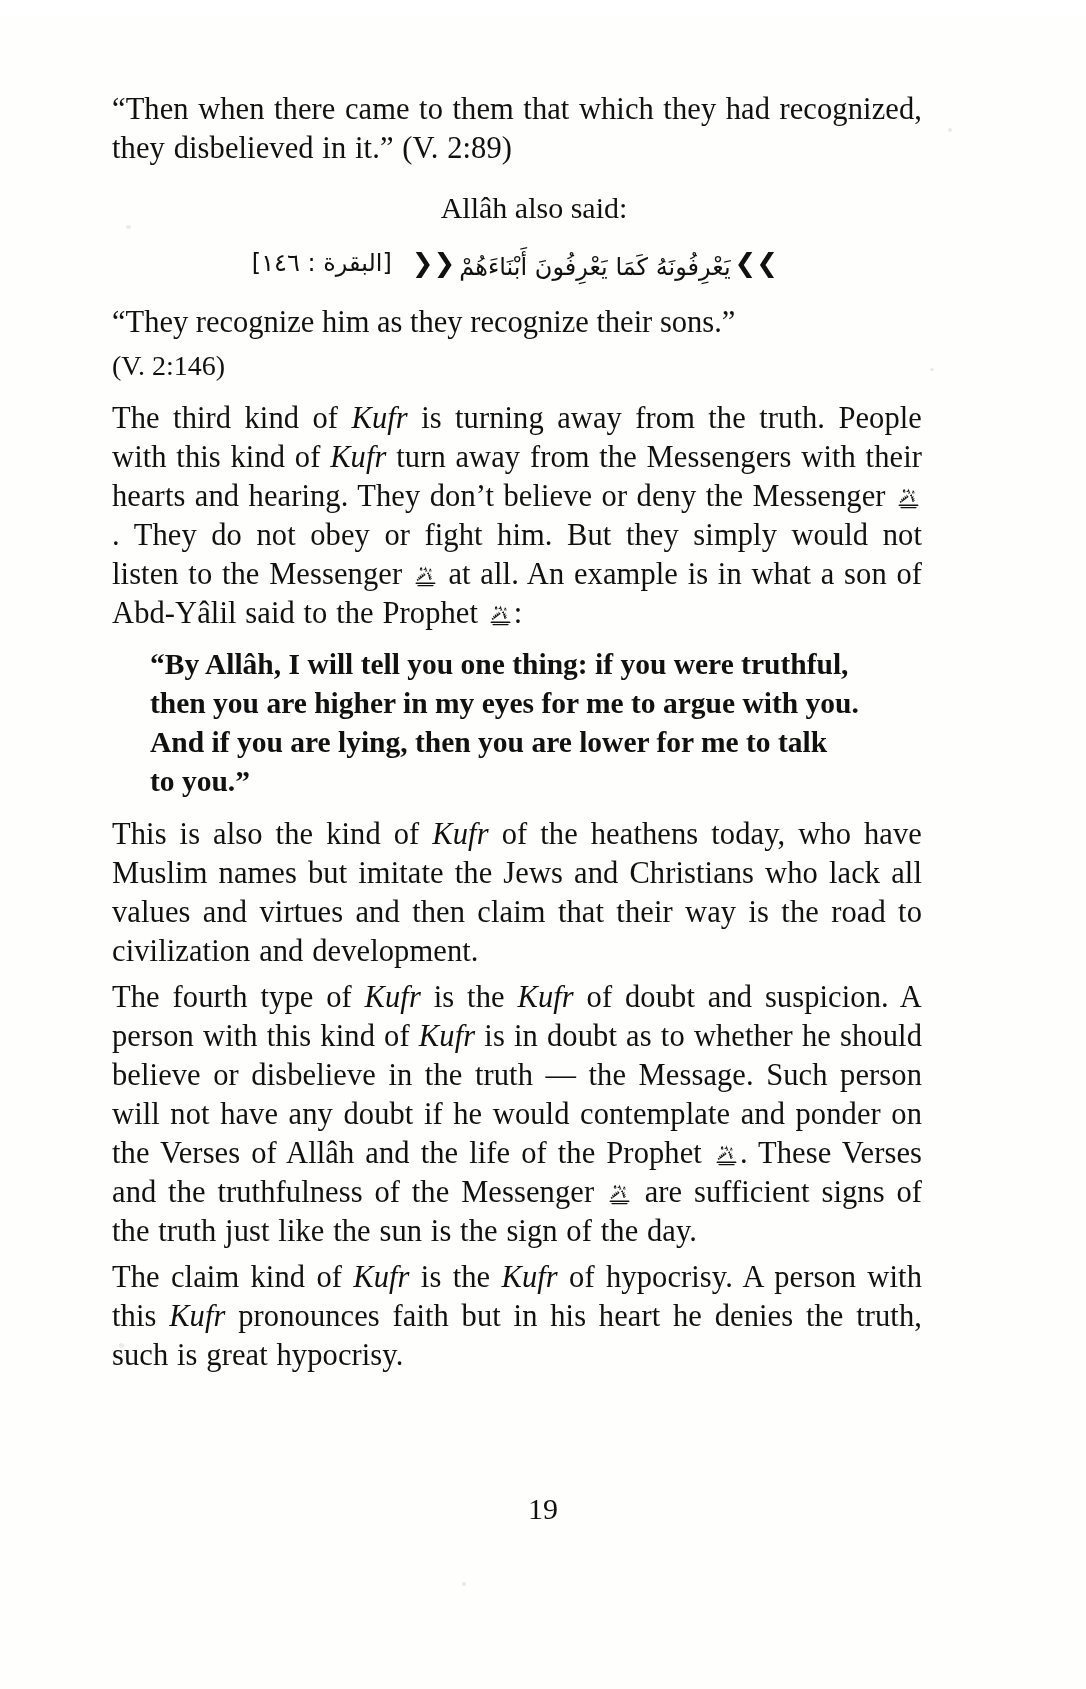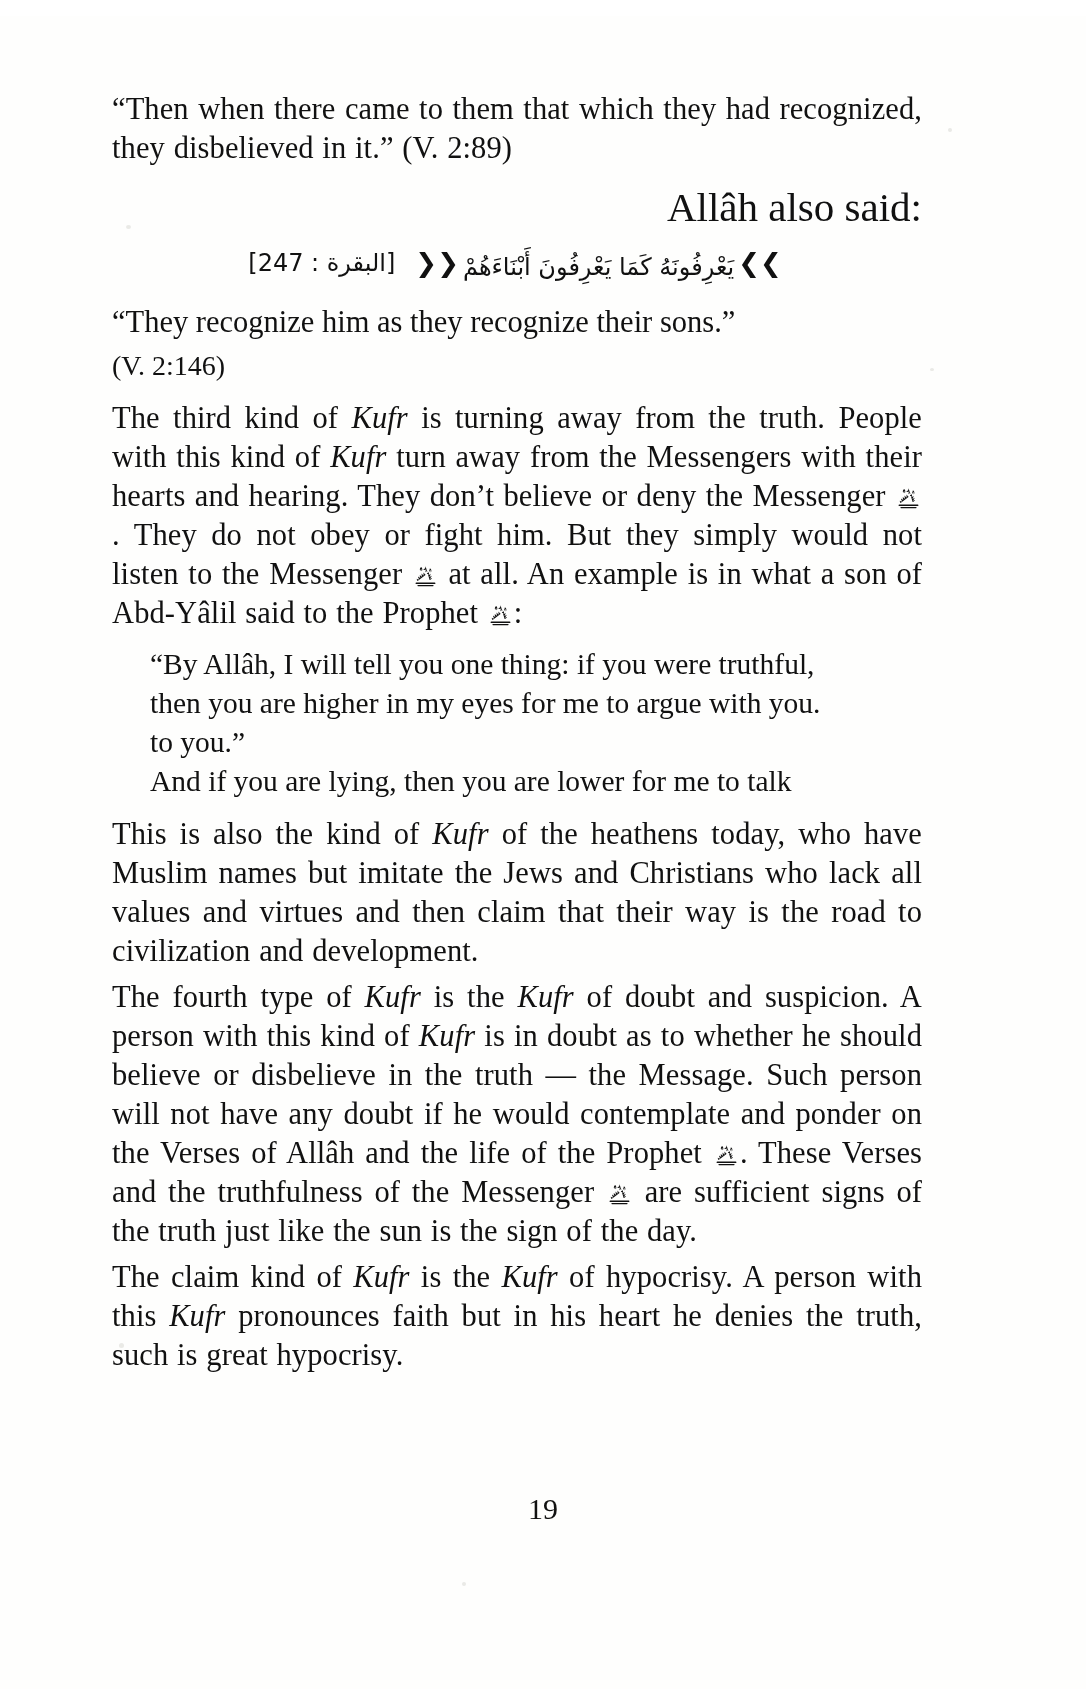--- a/index.html
+++ b/index.html
@@ -36,25 +36,25 @@
     text-justify: inter-word;
     margin: 0 0 7px 0;
     letter-spacing: 0.1px;
     word-spacing: 1px;
   }
 
   .quote-open {
     margin-bottom: 20px;
   }
   .lead-in {
-    font-size: 41px;
+    font-size: 30px;
     line-height: 39px;
     margin: 0 0 10px 0;
     padding-left: 34px;
-    text-align: right;
+    text-align: center;
   }
 
   
   .verse-line {
     margin: 8px 0 10px 0;
     text-align: center;
     direction: rtl;
     font-family: "DejaVu Sans", "Liberation Sans", sans-serif;
     font-size: 27px;
     line-height: 52px;
@@ -91,20 +91,21 @@
   }
 
   
   .blockquote {
     margin: 12px 0 14px 0;
     padding-left: 38px;
     padding-right: 30px;
     font-size: 29.5px;
     line-height: 39px;
     text-align: justify;
+    font-weight: bold;
   }
 
   
   .it {
     font-style: italic;
   }
 
   
   .salawat {
     display: inline-block;
@@ -149,21 +150,21 @@
   <div class="speck" style="left:462px;top:1566px;width:4px;height:4px;"></div>
   <div class="speck" style="left:896px;top:817px;width:4px;height:3px;"></div>
 
   <div class="content">
 
     <p class="para quote-open">“Then when there came to them that which they had recognized, they disbelieved in it.” (V. 2:89)</p>
 
     <p class="lead-in">Allâh also said:</p>
 
     <div class="verse-line">
-      <span class="orn">❯❯</span><span class="ayah">يَعْرِفُونَهُ كَمَا يَعْرِفُونَ أَبْنَاءَهُمْ</span><span class="orn">❮❮</span><span class="ref">[البقرة : 247]</span>
+      <span class="orn">❯❯</span><span class="ayah">يَعْرِفُونَهُ كَمَا يَعْرِفُونَ أَبْنَاءَهُمْ</span><span class="orn">❮❮</span><span class="ref">[البقرة : ١٤٦]</span>
     </div>
 
     <p class="trans">“They recognize him   as they recognize their sons.”</p>
     <p class="trans-ref">(V. 2:146)</p>
 
     <p class="para"><span>The  third   kind of </span><span class="it">Kufr</span><span> is turning away from the truth. People with  this  kind  of  </span><span class="it">Kufr</span><span>  turn away from the Messengers with their   hearts   and  hearing.  They  don’t  believe  or  deny  the Messenger </span><span class="salawat"><svg width="23" height="23" viewBox="0 0 23 23" aria-hidden="true">
             <g fill="#111111">
               <path d="M11.3 1.2c.5 1.1.3 2.2-.3 3.1-.5.8-1.2 1.3-2 1.7.9.1 1.8-.1 2.6-.6.3 1 .1 2-.5 2.8.8-.2 1.5-.7 2-1.4.5 1 .4 2.1-.2 3 .9-.3 1.6-.9 2-1.8.4 1.1.1 2.3-.7 3.1.9-.1 1.7-.6 2.2-1.4.2 1.2-.3 2.3-1.2 3 .9.1 1.8-.3 2.4-1-.1 1.2-.8 2.2-1.9 2.7.8.3 1.7.2 2.4-.3-.5 1-1.4 1.7-2.5 1.9z"></path>
               <path d="M3.6 16.9c-.6-.6-.9-1.4-.8-2.2.7.6 1.6.8 2.4.6-.8-.7-1.2-1.7-1-2.7.6.8 1.5 1.2 2.4 1.2-.7-.8-1-1.9-.7-2.9.5.9 1.4 1.5 2.4 1.6-.7-.9-.9-2-.5-3 .4 1 1.2 1.7 2.2 2-.6-1-.7-2.1-.2-3.1.3 1 1 1.9 2 2.3z"></path>
               <rect x="1.6" y="18.6" width="19.8" height="1.5" rx="0.7"></rect>
@@ -187,22 +188,22 @@
               <rect x="1.6" y="18.6" width="19.8" height="1.5" rx="0.7"></rect>
               <rect x="3.4" y="21" width="16.2" height="1.2" rx="0.6"></rect>
               <path d="M7.2 3.1c.6.5 1 1.2 1.1 2 .1.8-.1 1.6-.6 2.2-.4-.8-.5-1.7-.3-2.5-.6.6-1 1.4-1.1 2.2-.5-.8-.6-1.8-.2-2.7.3-.6.7-1 1.1-1.2z"></path>
               <path d="M15.9 4.2c.7.4 1.2 1.1 1.4 1.9.2.8 0 1.6-.4 2.3-.3-.9-.4-1.8-.1-2.6-.6.5-1.1 1.3-1.3 2.1-.4-.9-.3-1.9.2-2.7.1-.4.2-.7.2-1z"></path>
             </g>
           </svg></span><span>:</span></p>
 
     <div class="blockquote">
       <div>“By  Allâh, I will tell you one thing: if you were truthful,</div>
       <div>then you are higher in my eyes for me to argue with you.</div>
+      <div>And  if  you  are  lying, then you are lower for me to talk</div>
       <div>to you.”</div>
-      <div>And  if  you  are  lying, then you are lower for me to talk</div>
     </div>
 
     <p class="para"><span>This  is   also the kind of </span><span class="it">Kufr</span><span> of the heathens today, who have Muslim  names  but  imitate  the Jews and Christians who lack all  values and virtues and then claim that their way is the road to civilization and development.</span></p>
 
     <p class="para"><span>The  fourth  type  of  </span><span class="it">Kufr</span><span>  is  the   </span><span class="it">Kufr</span><span> of doubt and suspicion. A person  with  this kind of </span><span class="it">Kufr</span><span> is in doubt as to whether he should believe  or  disbelieve  in  the   truth — the Message. Such person will  not  have  any doubt if he would contemplate and ponder on the  Verses  of  Allâh  and the life of the Prophet </span><span class="salawat"><svg width="23" height="23" viewBox="0 0 23 23" aria-hidden="true">
             <g fill="#111111">
               <path d="M11.3 1.2c.5 1.1.3 2.2-.3 3.1-.5.8-1.2 1.3-2 1.7.9.1 1.8-.1 2.6-.6.3 1 .1 2-.5 2.8.8-.2 1.5-.7 2-1.4.5 1 .4 2.1-.2 3 .9-.3 1.6-.9 2-1.8.4 1.1.1 2.3-.7 3.1.9-.1 1.7-.6 2.2-1.4.2 1.2-.3 2.3-1.2 3 .9.1 1.8-.3 2.4-1-.1 1.2-.8 2.2-1.9 2.7.8.3 1.7.2 2.4-.3-.5 1-1.4 1.7-2.5 1.9z"></path>
               <path d="M3.6 16.9c-.6-.6-.9-1.4-.8-2.2.7.6 1.6.8 2.4.6-.8-.7-1.2-1.7-1-2.7.6.8 1.5 1.2 2.4 1.2-.7-.8-1-1.9-.7-2.9.5.9 1.4 1.5 2.4 1.6-.7-.9-.9-2-.5-3 .4 1 1.2 1.7 2.2 2-.6-1-.7-2.1-.2-3.1.3 1 1 1.9 2 2.3z"></path>
               <rect x="1.6" y="18.6" width="19.8" height="1.5" rx="0.7"></rect>
               <rect x="3.4" y="21" width="16.2" height="1.2" rx="0.6"></rect>

